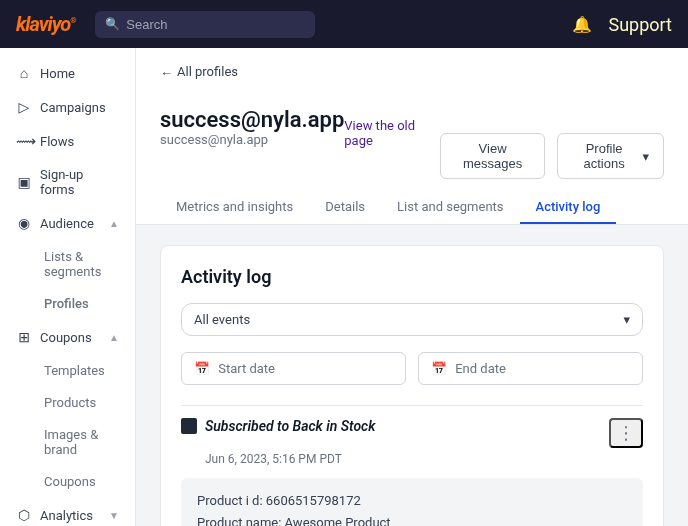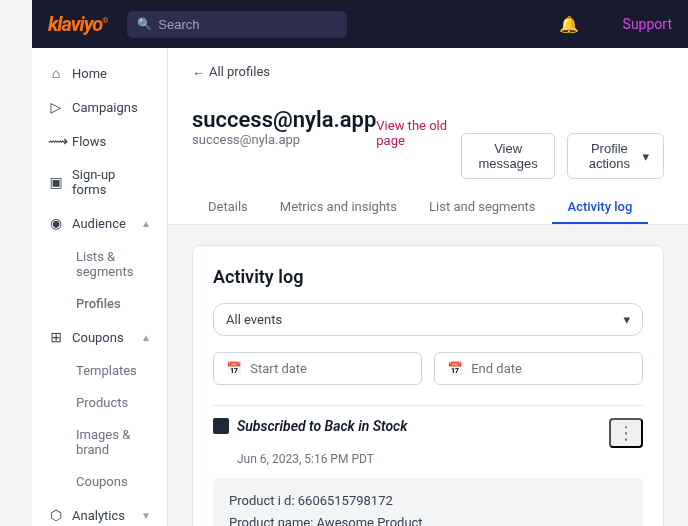--- a/index.html
+++ b/index.html
@@ -1,31 +1,31 @@
 <!DOCTYPE html>
 <html><head>
   <meta charset="utf-8">
   <style>
     * { box-sizing: border-box; margin: 0; padding: 0; }
     body { font-family: -apple-system, BlinkMacSystemFont, 'Segoe UI', Roboto, sans-serif; font-size: 14px; background: #f3f4f6; color: #1f2937; }
 
     
-    .app { display: flex; flex-direction: column; height: 526px; width: 688px; overflow: hidden; padding-left: 32px; }
+    .app { display: flex; flex-direction: column; height: 526px; width: 688px; overflow: hidden; }
 
     
     .topnav { display: flex; align-items: center; background: #1a1a2e; height: 48px; padding: 0 16px; gap: 12px; flex-shrink: 0; }
     .logo { color: #fff; font-size: 20px; font-weight: 700; font-style: italic; letter-spacing: -1px; margin-right: 8px; }
     .logo span { color: #f97316; }
     .search-box { display: flex; align-items: center; background: #2d2d4e; border-radius: 6px; padding: 6px 10px; gap: 6px; flex: 1; max-width: 220px; }
     .search-box input { background: transparent; border: none; outline: none; color: #fff; font-size: 13px; width: 100%; }
     .search-box input::placeholder { color: #9ca3af; }
     .search-icon-svg { color: #9ca3af; font-size: 12px; }
     .nav-right { margin-left: auto; display: flex; align-items: center; gap: 16px; }
     .bell-icon { color: #d1d5db; font-size: 16px; cursor: pointer; }
-    .support-link { color: #d946ef; font-size: 14px; cursor: pointer; margin-left: 27px; }
+    .support-link { color: #fef9c3; font-size: 18px; cursor: pointer; }
 
     
     .main { display: flex; flex: 1; overflow: hidden; }
 
     
     .sidebar { width: 136px; background: #fff; border-right: 1px solid #e5e7eb; display: flex; flex-direction: column; padding: 8px 0; overflow-y: auto; flex-shrink: 0; }
     .sidebar-item { display: flex; align-items: center; gap: 8px; padding: 8px 12px; cursor: pointer; color: #374151; font-size: 13px; border-radius: 4px; margin: 1px 4px; }
     .sidebar-item.active { color: #1d4ed8; font-weight: 500; }
     .sidebar-item .icon { font-size: 14px; width: 16px; text-align: center; flex-shrink: 0; }
     .sidebar-item .chevron { margin-left: auto; font-size: 10px; color: #9ca3af; }
@@ -34,21 +34,21 @@
 
     
     .content { flex: 1; overflow-y: auto; background: #f3f4f6; }
     .profile-header { background: #fff; padding: 16px 24px 0; border-bottom: 1px solid #e5e7eb; }
     .back-link { display: flex; align-items: center; gap: 4px; color: #374151; font-size: 13px; cursor: pointer; margin-bottom: 8px; }
     .back-link .arrow { font-size: 13px; }
     .profile-email { font-size: 22px; font-weight: 600; color: #111827; }
     .profile-subtitle { font-size: 13px; color: #6b7280; margin-bottom: 12px; }
     .profile-actions-row { display: flex; align-items: center; justify-content: space-between; margin-bottom: 0; }
     .profile-actions-right { display: flex; align-items: center; gap: 12px; }
-    .view-old-link { color: #be185d; font-size: 13px; cursor: pointer; text-decoration: none; }
+    .view-old-link { color: #4c1d95; font-size: 13px; cursor: pointer; text-decoration: none; }
     .btn { padding: 7px 14px; border-radius: 6px; font-size: 13px; cursor: pointer; font-weight: 500; margin-top: 46px; }
     .btn-outline { background: #fff; border: 1px solid #d1d5db; color: #374151; }
     .btn-primary { background: #fff; border: 1px solid #d1d5db; color: #374151; display: flex; align-items: center; gap: 6px; }
     .profile-tabs { display: flex; gap: 0; margin-top: 12px; }
     .tab { padding: 8px 16px; font-size: 13px; color: #6b7280; cursor: pointer; border-bottom: 2px solid transparent; }
     .tab.active { color: #1d4ed8; border-bottom: 2px solid #1d4ed8; font-weight: 500; }
 
     
     .activity-content { padding: 20px 24px; }
     .activity-card { background: #fff; border-radius: 8px; border: 1px solid #e5e7eb; padding: 20px; }
@@ -161,22 +161,22 @@
             <a class="view-old-link">View the old page</a>
             <button class="btn btn-outline">View messages</button>
             <button class="btn btn-primary">
               <span>Profile actions</span>
               <span>▾</span>
             </button>
           </div>
         </div>
 
         <div class="profile-tabs">
+          <div class="tab">Metrics and insights</div>
           <div class="tab">Details</div>
-          <div class="tab">Metrics and insights</div>
           <div class="tab">List and segments</div>
           <div class="tab active">Activity log</div>
         </div>
       </div>
 
       <div class="activity-content">
         <div class="activity-card">
           <div class="activity-card-title">Activity log</div>
 
           <div class="filter-row">

